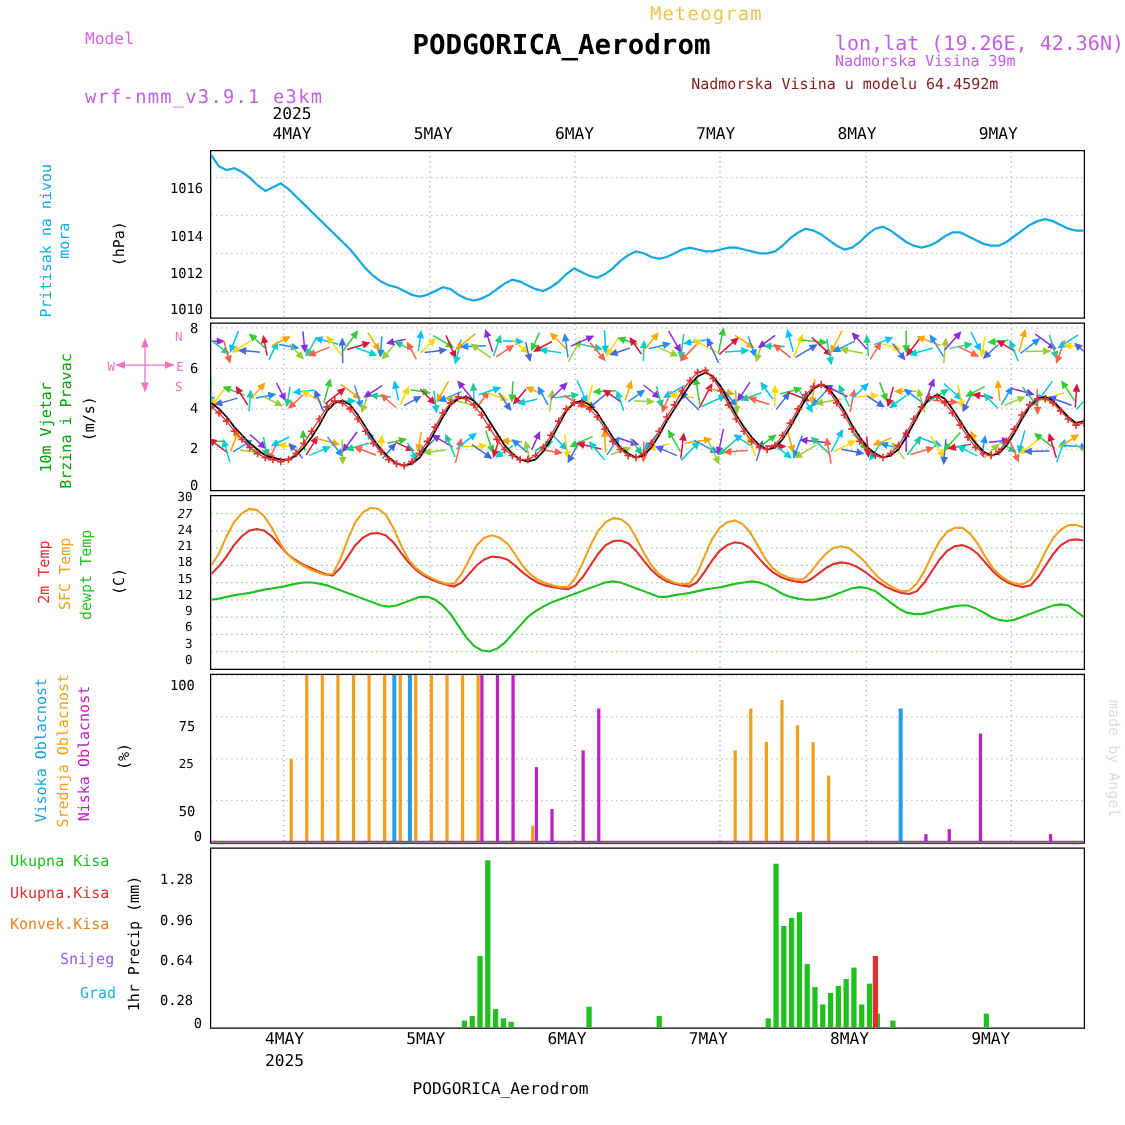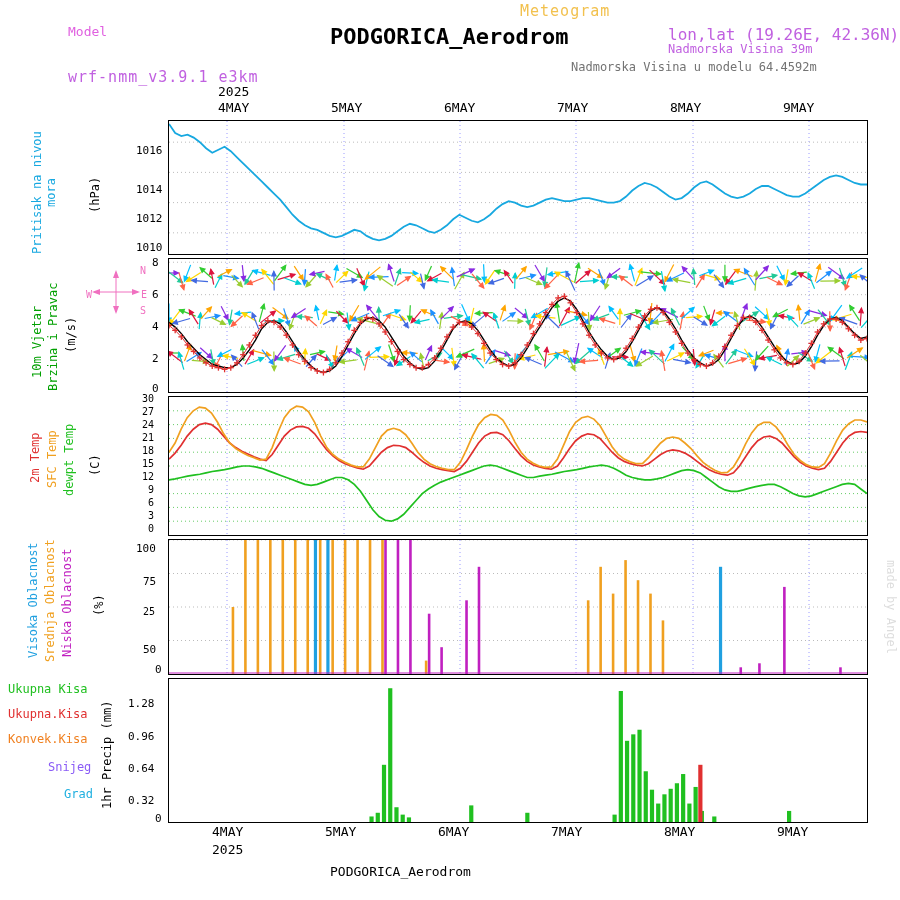--- a/index.html
+++ b/index.html
@@ -9,21 +9,21 @@
     position:relative;overflow:hidden;
   }
   .abs{position:absolute;}
   
   #meteogram-word{left:520px;top:2px;font-size:15px;color:#f2c14e;letter-spacing:1px;}
   #title{left:330px;top:24px;font-size:22px;font-weight:bold;color:#000;font-family:"DejaVu Sans Mono",monospace;letter-spacing:0px;}
   #model-label{left:68px;top:24px;font-size:13px;color:#e060e0;}
   #model-value{left:68px;top:50px;font-size:15px;color:#c060e0;letter-spacing:1px;margin-top:18px;}
   #lonlat{left:668px;top:25px;font-size:16px;color:#c060e0;}
   #nadm1{left:668px;top:42px;font-size:12px;color:#c060e0;}
-  #nadm2{left:535px;top:60px;font-size:12px;color:#737373;padding-left:36px;}
+  #nadm2{left:517px;top:60px;font-size:12px;color:#7f1d1d;padding-left:36px;}
   #made-by{right:2px;top:560px;font-size:12px;color:#dddddd;writing-mode:vertical-rl;}
 
   
   .panel{position:absolute;left:168px;width:700px;border:1px solid #000;box-sizing:border-box;background:#fff;}
   .xlab{position:absolute;font-size:13px;color:#000;}
   .ylabel{position:absolute;writing-mode:vertical-rl;transform:rotate(180deg);font-size:12px;text-align:center;}
 
   svg{display:block;}
 </style>
 </head>
@@ -1936,21 +1936,21 @@
       <path d="M0.00,66.50 L6.18,71.37 L12.35,77.85 L18.53,85.96 L24.71,92.45 L30.88,98.94 L37.06,103.80 L43.24,107.05 L49.42,108.67 L55.59,110.29 L61.77,108.67 L67.95,103.80 L74.12,95.70 L80.30,85.96 L86.48,76.23 L92.65,66.50 L98.83,61.63 L105.01,63.26 L111.19,68.12 L117.36,76.23 L123.54,85.96 L129.72,95.70 L135.89,102.18 L142.07,108.67 L148.25,111.91 L154.42,113.54 L160.60,110.29 L166.78,103.80 L172.96,94.07 L179.13,82.72 L185.31,71.37 L191.49,63.26 L197.66,58.39 L203.84,60.01 L210.02,64.88 L216.19,72.99 L222.37,82.72 L228.55,92.45 L234.73,100.56 L240.90,105.43 L247.08,108.67 L253.26,108.67 L259.43,105.43 L265.61,98.94 L271.79,89.21 L277.96,77.85 L284.14,68.12 L290.32,63.26 L296.50,63.26 L302.67,68.12 L308.85,74.61 L315.03,84.34 L321.20,94.07 L327.38,100.56 L333.56,105.43 L339.73,107.05 L345.91,103.80 L352.09,95.70 L358.27,85.96 L364.44,74.61 L370.62,64.88 L376.80,53.52 L382.97,45.41 L389.15,38.93 L395.33,37.30 L401.50,43.79 L407.68,53.52 L413.86,64.88 L420.04,76.23 L426.21,85.96 L432.39,94.07 L438.57,98.94 L444.74,100.56 L450.92,97.32 L457.10,89.21 L463.27,79.48 L469.45,68.12 L475.63,56.77 L481.81,50.28 L487.98,48.66 L494.16,53.52 L500.34,63.26 L506.51,72.99 L512.69,84.34 L518.87,94.07 L525.04,100.56 L531.22,105.43 L537.40,107.05 L543.58,103.80 L549.75,97.32 L555.93,87.59 L562.11,76.23 L568.28,66.50 L574.46,58.39 L580.64,58.39 L586.81,63.26 L592.99,71.37 L599.17,81.10 L605.35,90.83 L611.52,98.94 L617.70,103.80 L623.88,105.43 L630.05,102.18 L636.23,94.07 L642.41,84.34 L648.58,72.99 L654.76,64.88 L660.94,60.01 L667.12,60.01 L673.29,63.26 L679.47,69.74 L685.65,76.23 L691.82,81.10 L698.00,79.48" fill="none" stroke="#e03030" stroke-width="1"></path>
     </svg>
 </div>
 
 <div class="abs ylabel" style="left:28px;top:420px;height:75px;color:#e03030;font-size:12px;">2m Temp</div>
 <div class="abs ylabel" style="left:45px;top:418px;height:82px;color:#f0a020;font-size:12px;">SFC Temp</div>
 <div class="abs ylabel" style="left:62px;top:412px;height:96px;color:#20c020;font-size:12px;">dewpt Temp</div>
 <div class="abs ylabel" style="left:88px;top:440px;height:50px;color:#000;font-size:12px;">(C)</div>
 
 <div class="abs" style="left:142px;top:393px;font-size:10px;">30</div>
-<div class="abs" style="left:142px;top:406px;font-size:10px;">27</div>
+<div class="abs" style="left:142px;top:406px;font-size:10px;font-style:italic;">27</div>
 <div class="abs" style="left:142px;top:419px;font-size:10px;">24</div>
 <div class="abs" style="left:142px;top:432px;font-size:10px;">21</div>
 <div class="abs" style="left:142px;top:445px;font-size:10px;">18</div>
 <div class="abs" style="left:142px;top:458px;font-size:10px;">15</div>
 <div class="abs" style="left:142px;top:471px;font-size:10px;">12</div>
 <div class="abs" style="left:148px;top:484px;font-size:10px;">9</div>
 <div class="abs" style="left:148px;top:497px;font-size:10px;">6</div>
 <div class="abs" style="left:148px;top:510px;font-size:10px;">3</div>
 <div class="abs" style="left:148px;top:523px;font-size:10px;">0</div>
 
@@ -2042,21 +2042,21 @@
 <div class="abs" style="left:8px;top:682px;font-size:12px;color:#20c020;">Ukupna Kisa</div>
 <div class="abs" style="left:8px;top:707px;font-size:12px;color:#e03030;">Ukupna.Kisa</div>
 <div class="abs" style="left:8px;top:732px;font-size:12px;color:#f08020;">Konvek.Kisa</div>
 <div class="abs" style="left:48px;top:760px;font-size:12px;color:#8b5cf6;">Snijeg</div>
 <div class="abs" style="left:64px;top:787px;font-size:12px;color:#20b0e0;">Grad</div>
 <div class="abs ylabel" style="left:100px;top:690px;height:130px;color:#000;font-size:12px;">1hr Precip (mm)</div>
 
 <div class="abs" style="left:128px;top:697px;font-size:11px;">1.28</div>
 <div class="abs" style="left:128px;top:730px;font-size:11px;">0.96</div>
 <div class="abs" style="left:128px;top:762px;font-size:11px;">0.64</div>
-<div class="abs" style="left:128px;top:794px;font-size:11px;">0.32</div>
+<div class="abs" style="left:128px;top:794px;font-size:11px;">0.28</div>
 <div class="abs" style="left:155px;top:812px;font-size:11px;">0</div>
 
 <div class="panel" id="panel-precip" style="top:678px;height:145px;">
   <svg id="svg-precip" width="698" height="143" viewBox="0 0 698 143">
       <rect x="200.44" y="137.46" width="4.2" height="5.54" fill="#20c020"></rect>
       <rect x="206.68" y="133.77" width="4.2" height="9.23" fill="#20c020"></rect>
       <rect x="212.91" y="85.80" width="4.2" height="57.20" fill="#20c020"></rect>
       <rect x="219.14" y="9.23" width="4.2" height="133.77" fill="#20c020"></rect>
       <rect x="225.37" y="128.24" width="4.2" height="14.76" fill="#20c020"></rect>
       <rect x="231.61" y="135.62" width="4.2" height="7.38" fill="#20c020"></rect>

